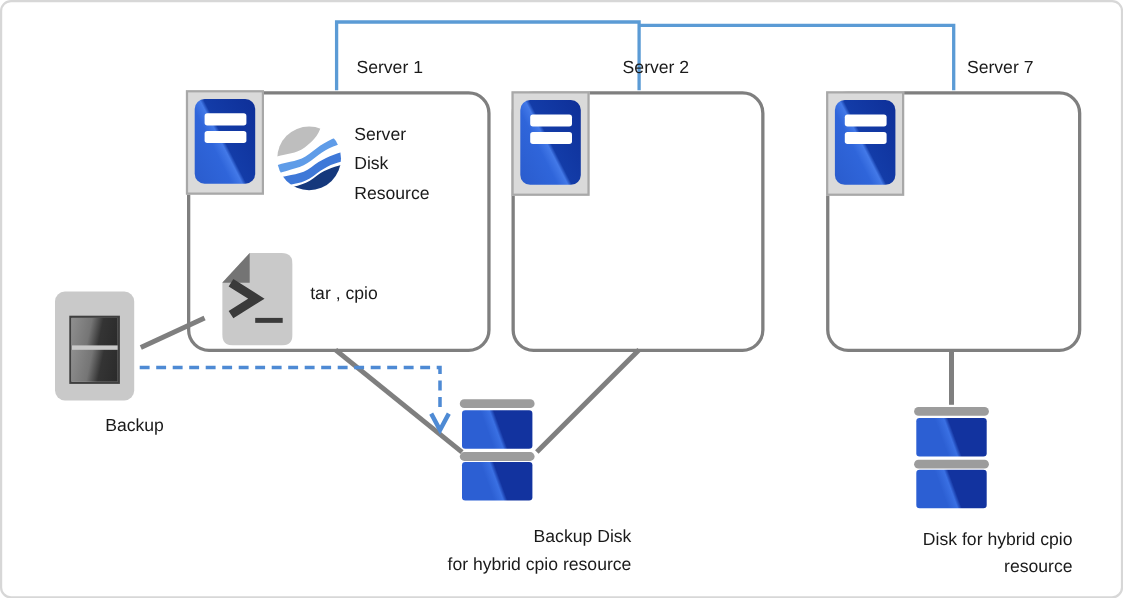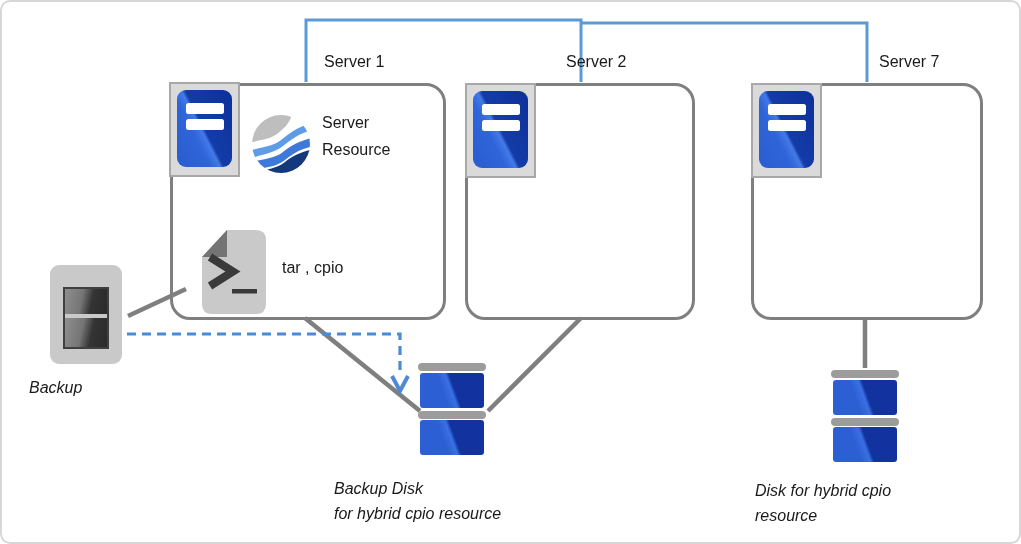--- a/index.html
+++ b/index.html
@@ -25,21 +25,21 @@
   }
   .server-icon .tower{
     position:absolute;left:6px;top:6px;right:6px;bottom:8px;border-radius:9px;
     background:linear-gradient(63deg,#2a5ccd 0%,#2f65da 36%,#4379e8 46%,#133ca8 50%,#0e2f98 100%);
   }
   .server-icon .bar{position:absolute;left:9px;width:38px;height:11px;background:#fff;border-radius:2.5px;}
   .server-icon .bar.b1{top:13px;}
   .server-icon .bar.b2{top:29px;}
   
   .lbl{position:absolute;font-size:16px;white-space:nowrap;}
-  .lbl-center{text-align:left;white-space:normal;font-style:italic;}
+  .lbl-center{text-align:right;white-space:normal;}
   .lbl-line{display:block;}
   #hybrid-text{left:320px;top:107px;line-height:27px;}
   #tar-text{left:280px;top:257px;text-align:center;}
   #srv1-lbl{left:322px;top:51px;}
   #srv2-lbl{left:564px;top:51px;}
   #srv3-lbl{left:877px;top:51px;}
   #backup-lbl{left:27px;top:372px;width:120px;line-height:27px;}
   #shared-lbl{left:332px;top:474px;width:240px;line-height:25px;}
   #disk3-lbl{left:753px;top:476px;width:220px;line-height:25px;}
   
@@ -113,20 +113,21 @@
       </defs>
     <g clip-path="url(#sph)">
       <path d="M-4,30 C8,25 16,27 26,20 C34,14 40,8 42,-4 L-4,-4 Z" fill="#BEBEBE"></path>
       <path d="M-4,38 C10,32 20,34 30,26 C40,18 48,12 64,8 L64,16 C50,18 42,24 32,32 C22,40 10,40 -4,46 Z" fill="#5F9CE8"></path>
       <path d="M-4,50 C10,44 22,46 32,38 C42,30 52,26 64,23 L64,32 C52,34 44,38 34,46 C24,54 12,53 -4,58 Z" fill="#3E78D8"></path>
       <path d="M-4,62 C12,55 24,56 34,48 C44,40 54,37 64,35 L64,64 L-4,64 Z" fill="#15387C"></path>
     </g>
   </svg>
   <div class="lbl" id="hybrid-text">
     <span class="lbl-line">Server</span>
+    <span class="lbl-line">Disk</span>
     <span class="lbl-line">Resource</span>
   </div>
 
   <svg class="abs" style="left:200px;top:228px;" width="64" height="84" viewBox="0 0 64 84">
     <path d="M25,0 H54 Q64,0 64,10 V74 Q64,84 54,84 H10 Q0,84 0,74 V27 Z" fill="#C9C9C9"></path>
     <path d="M25,0 L0,27 L25,27 Z" fill="#747474"></path>
     <path d="M8,27 L31,41.5 L8,56" fill="none" stroke="#3A3A3A" stroke-width="8"></path>
     <rect x="30" y="59" width="25" height="4.5" fill="#3A3A3A"></rect>
   </svg>
   <div class="lbl" id="tar-text">tar , cpio</div>

